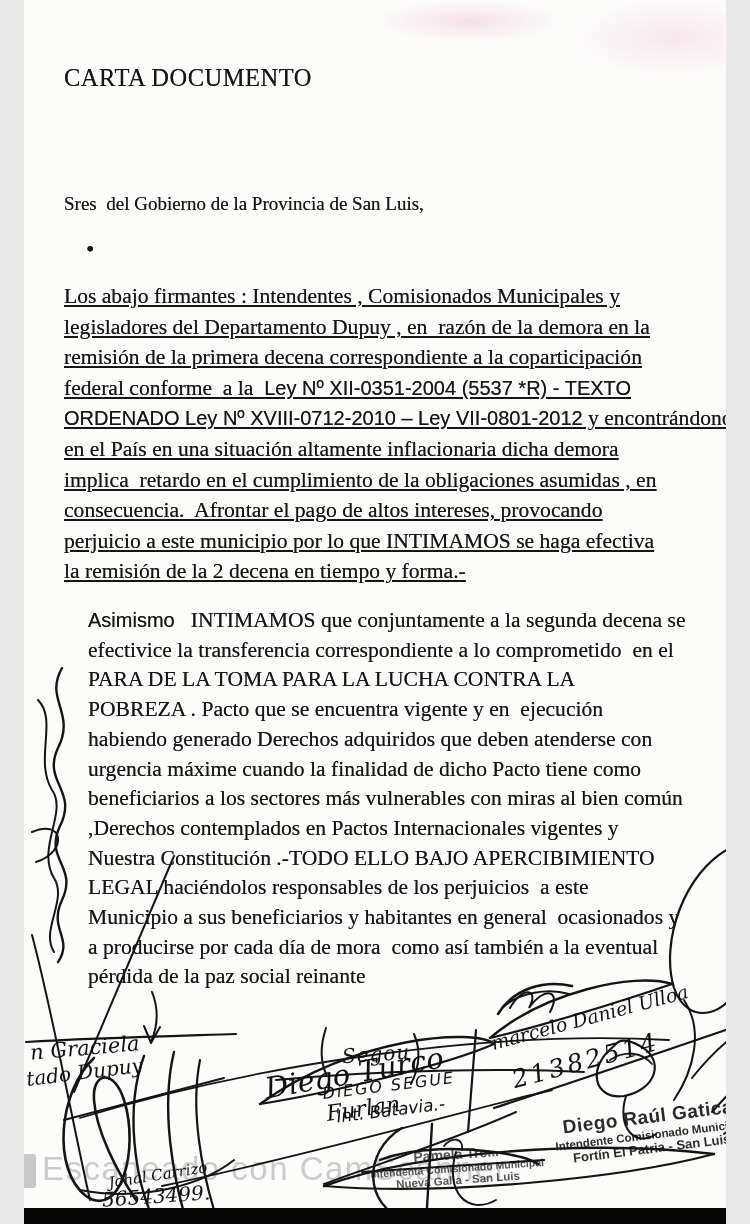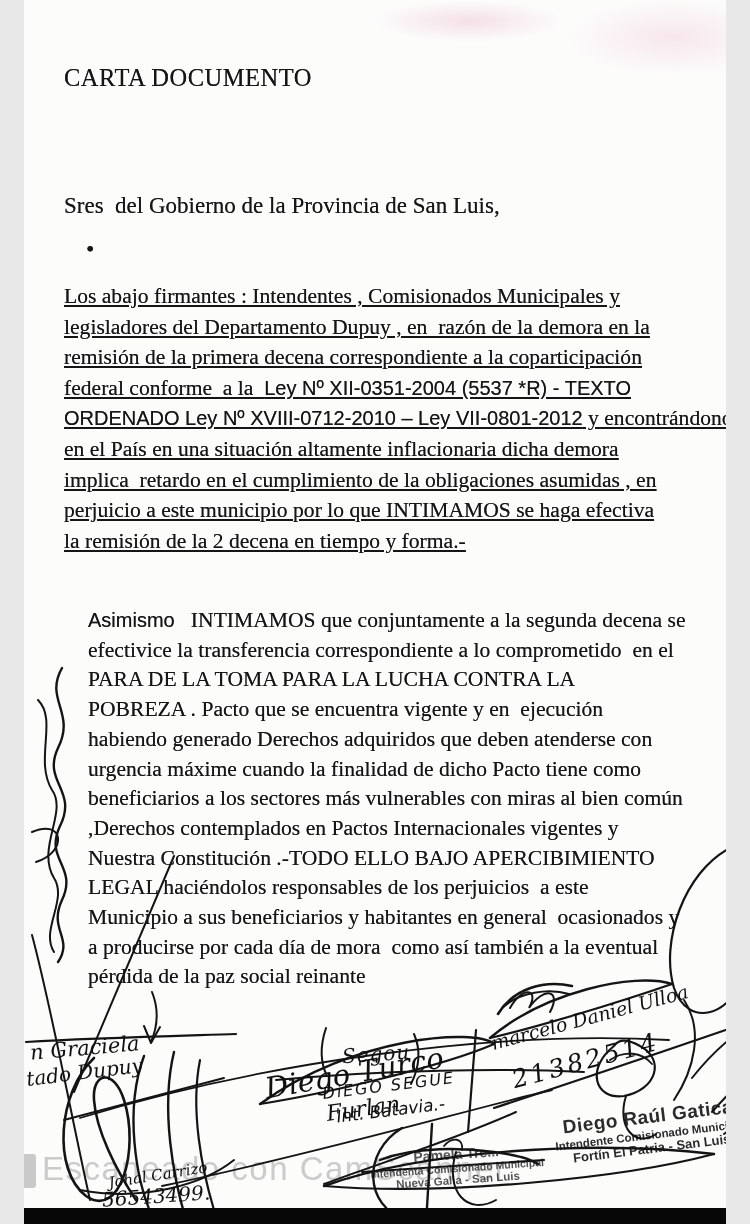--- a/index.html
+++ b/index.html
@@ -9,21 +9,21 @@
     font-family:"Liberation Serif",serif;color:#151515;
   }
   .tint{position:absolute;pointer-events:none;}
   .tint1{left:350px;top:0;width:190px;height:42px;
     background:radial-gradient(ellipse at center,rgba(238,196,210,.5),rgba(238,196,210,0) 70%);}
   .tint2{left:545px;top:0;width:210px;height:75px;
     background:radial-gradient(ellipse at center,rgba(240,205,216,.45),rgba(240,205,216,0) 72%);}
 
   .ink{text-shadow:0 0 .6px rgba(0,0,0,.65);}
   .title{position:absolute;left:40px;top:64px;font-size:24.5px;letter-spacing:.5px;}
-  .salutation{position:absolute;left:40px;top:193px;font-size:23px;white-space:pre;}
+  .salutation{position:absolute;left:40px;top:193px;font-size:19px;white-space:pre;}
   .bullet{position:absolute;left:62px;top:236px;font-size:24px;}
 
   .para{position:absolute;left:40px;width:685px;font-size:21.6px;}
   #p1{top:281px;line-height:30.6px;text-decoration:underline;}
   #p2{top:606px;line-height:29.7px;margin-left:24px;}
   .line{white-space:pre;}
   .sans{font-family:"Liberation Sans",sans-serif;font-size:20px;}
 
   svg.inkpaths{position:absolute;left:0;top:0;z-index:3;}
 
@@ -75,20 +75,21 @@
   <div class="bullet ink">•</div>
 
   <div id="p1" class="para ink">
     <div class="line">Los abajo firmantes : Intendentes , Comisionados Municipales y</div>
     <div class="line">legisladores del Departamento Dupuy , en  razón de la demora en la</div>
     <div class="line">remisión de la primera decena correspondiente a la coparticipación</div>
     <div class="line"><span>federal conforme  a la  </span><span class="sans">Ley Nº XII-0351-2004 (5537 *R) - TEXTO</span></div>
     <div class="line"><span class="sans">ORDENADO Ley Nº XVIII-0712-2010 – Ley VII-0801-2012</span><span> y encontrándonos</span></div>
     <div class="line">en el País en una situación altamente inflacionaria dicha demora</div>
     <div class="line">implica  retardo en el cumplimiento de la obligaciones asumidas , en</div>
+    <div class="line">consecuencia.  Afrontar el pago de altos intereses, provocando</div>
     <div class="line">perjuicio a este municipio por lo que INTIMAMOS se haga efectiva</div>
     <div class="line">la remisión de la 2 decena en tiempo y forma.-</div>
   </div>
 
   <div id="p2" class="para ink">
     <div class="line"><span class="sans">Asimismo</span><span>   INTIMAMOS que conjuntamente a la segunda decena se</span></div>
     <div class="line">efectivice la transferencia correspondiente a lo comprometido  en el</div>
     <div class="line">PARA DE LA TOMA PARA LA LUCHA CONTRA LA</div>
     <div class="line">POBREZA . Pacto que se encuentra vigente y en  ejecución</div>
     <div class="line">habiendo generado Derechos adquiridos que deben atenderse con</div>

